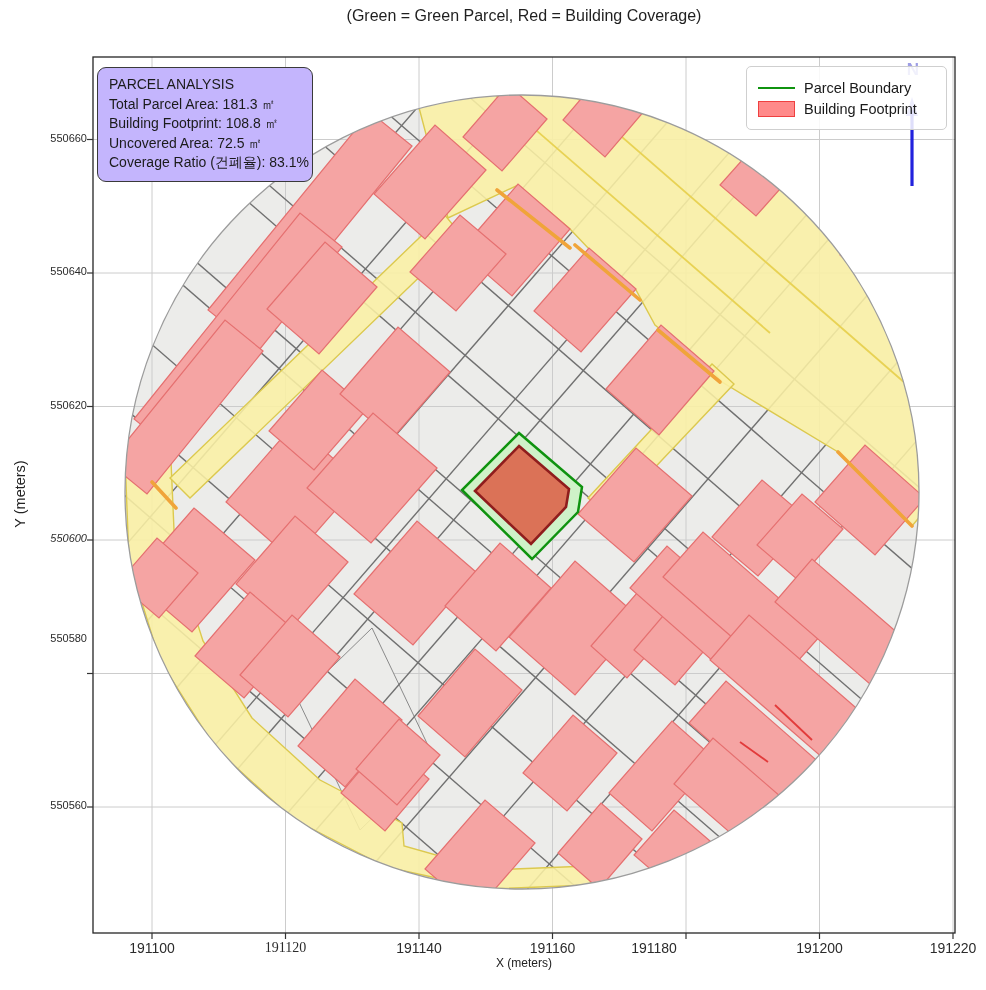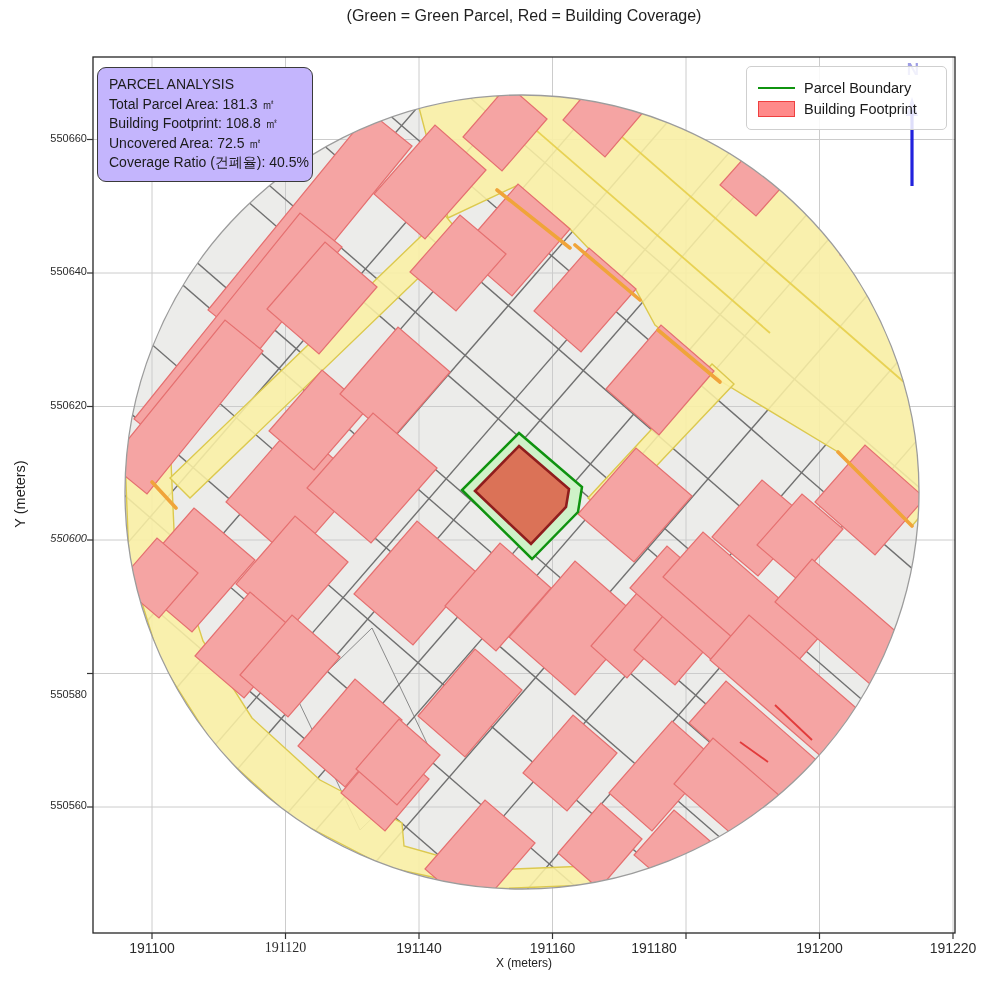--- a/index.html
+++ b/index.html
@@ -162,21 +162,21 @@
 
   <div class="title-wrap">
     <div class="title-l2">(Green = Green Parcel, Red = Building Coverage)</div>
   </div>
 
   <div id="infobox">
     <div class="ib-line">PARCEL ANALYSIS</div>
     <div class="ib-line">Total Parcel Area: 181.3 ㎡</div>
     <div class="ib-line">Building Footprint: 108.8 ㎡</div>
     <div class="ib-line">Uncovered Area: 72.5 ㎡</div>
-    <div class="ib-line">Coverage Ratio (건폐율): 40.5%</div>
+    <div class="ib-line">Coverage Ratio (건폐율): 83.1%</div>
   </div>
 
   <div id="north-label">N</div>
 
   <div id="legend">
     <div class="lg-row">
       <span class="lg-line"></span>
       <span class="lg-label">Parcel Boundary</span>
     </div>
     <div class="lg-row">
@@ -194,16 +194,16 @@
       <span class="xtick" style="left: 552.5px;">191160</span>
       <span class="xtick" style="left: 654px;">191180</span>
       <span class="xtick" style="left: 819.5px;">191200</span>
       <span class="xtick" style="left: 953px;">191220</span>
     </div>
   <div id="ytick-wrap">
       <span class="ytick" style="top: 131.5px;">550660</span>
       <span class="ytick" style="top: 265px;">550640</span>
       <span class="ytick" style="top: 398.5px;">550620</span>
       <span class="ytick" style="top: 532px; font-style: italic;">550600</span>
-      <span class="ytick" style="top: 688px;">550580</span>
+      <span class="ytick" style="top: 632px;">550580</span>
       <span class="ytick" style="top: 799px;">550560</span>
     </div>
 </div>
 
 </body></html>

